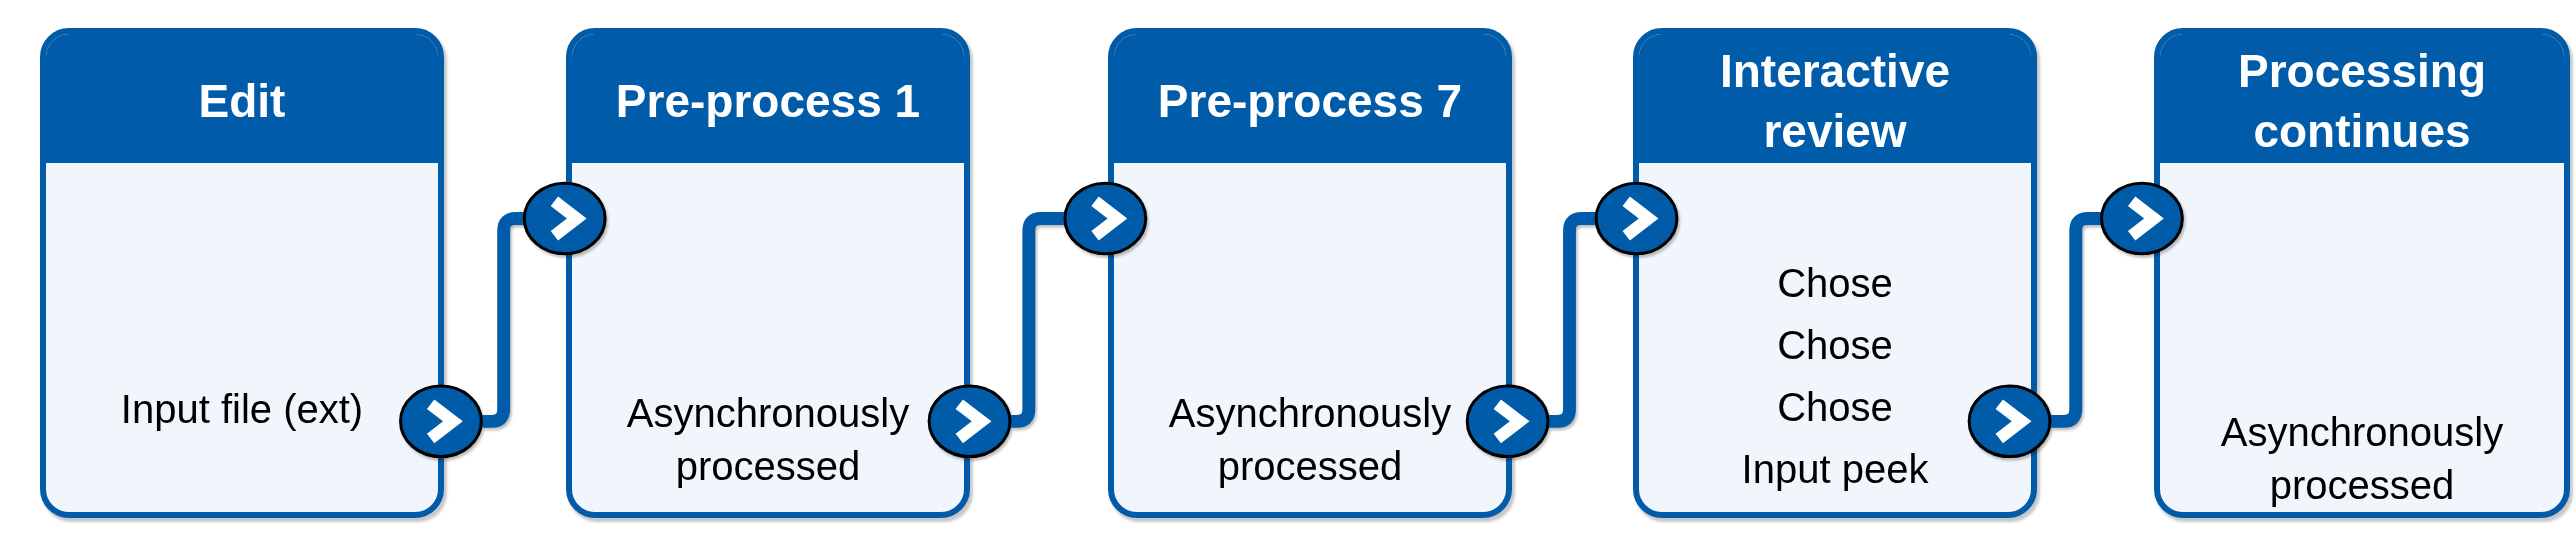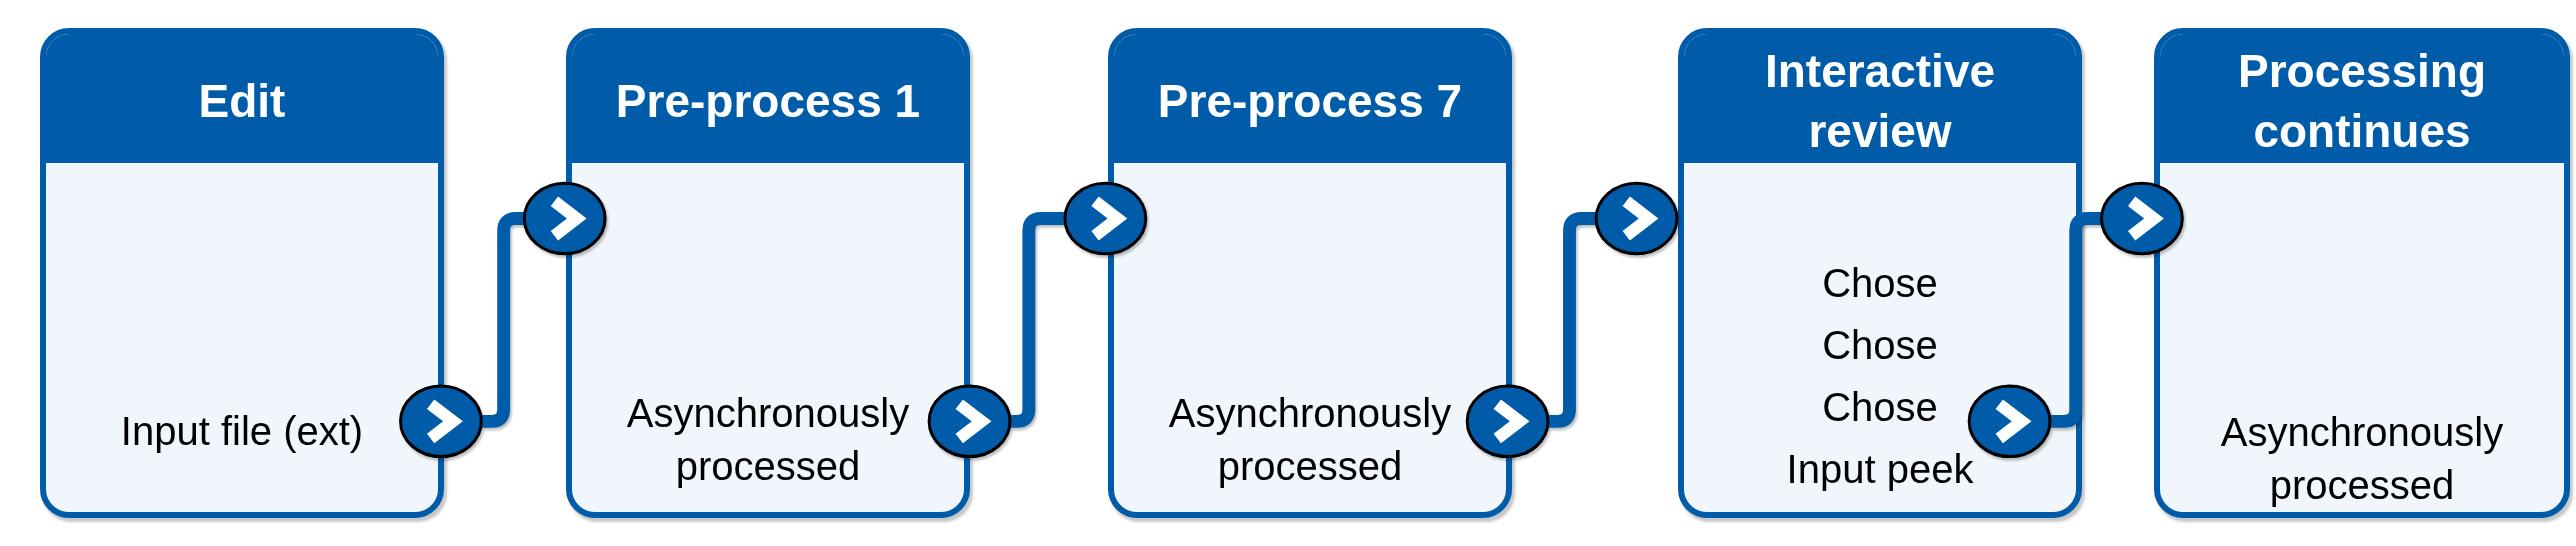--- a/index.html
+++ b/index.html
@@ -41,21 +41,21 @@
     padding:5.2px 22.3px 0 22.3px;
   }
   .box-body{
     flex:1;
     display:flex;flex-direction:column;
     align-items:center;justify-content:flex-end;
     text-align:center;
     color:var(--body-text);
     font-size:40px;line-height:53px;
   }
-  .box-body.pad-xl{padding-bottom:54px;}
+  .box-body.pad-xl{padding-bottom:76px;}
   .box-body.pad-md{padding-bottom:19px;}
   .box-body.pad-sm{padding-bottom:12px;}
   .box-body.spread{line-height:62px;}
   .overlay{
     position:absolute;inset:0;
     width:2576px;height:547px;
     pointer-events:none;
   }
   .elbow{
     fill:none;
@@ -93,21 +93,21 @@
   <div class="box" style="left:1108px;width:404px;">
     <div class="box-header">
       <span>Pre-process 7</span>
     </div>
     <div class="box-body pad-md">
       <div>Asynchronously</div>
       <div>processed</div>
     </div>
   </div>
 
-  <div class="box" style="left:1678px;width:404px;">
+  <div class="box" style="left:1633px;width:404px;">
     <div class="box-header">
       <span>Interactive review</span>
     </div>
     <div class="box-body pad-sm spread">
       <div>Chose</div>
       <div>Chose</div>
       <div>Chose</div>
       <div>Input peek</div>
     </div>
   </div>

